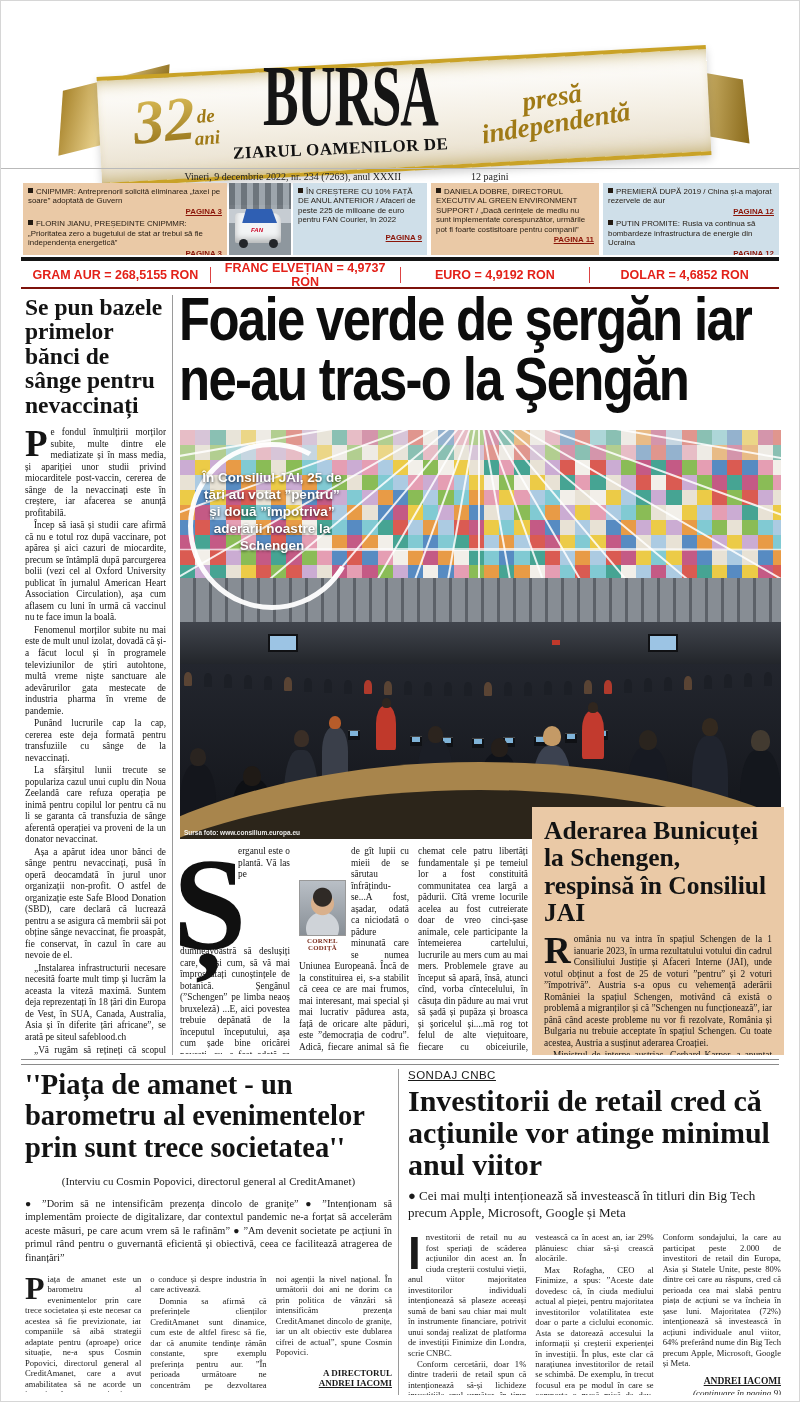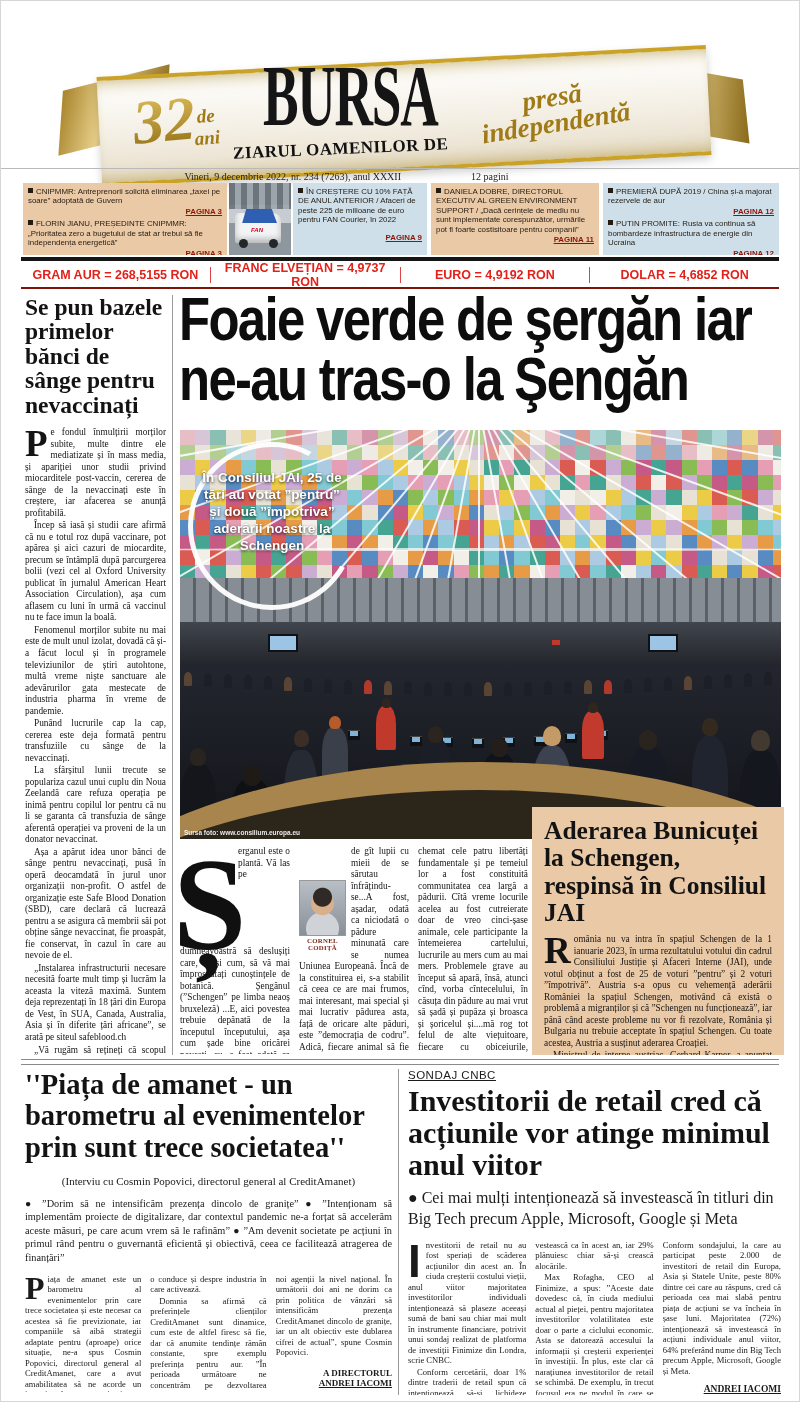--- a/index.html
+++ b/index.html
@@ -131,21 +131,21 @@
   .cols3{display:flex;gap:9px;}
   .cols3 .c{flex:1;overflow:hidden;}
   .bt-sm{font-size:8.6px;line-height:1.22;text-align:justify;margin:0 0 1px 0;}
   .byline2{font-weight:700;text-align:right;font-size:9px;margin-top:10px;}
   .byline2 u{display:block;}
   .vrule-bot{position:absolute;left:397px;top:1068px;width:1px;height:326px;background:#9a9a9a;}
 
   .cnbc{position:absolute;left:407px;top:1068px;width:373px;height:326px;overflow:hidden;}
   .kicker{font:400 11.5px "Liberation Sans",sans-serif;text-decoration:underline;letter-spacing:.5px;margin:0 0 4px 0;}
   .cn-title{font-size:30px;line-height:1.06;margin:0 0 8px 0;color:#131313;}
-  .cn-bullet{font-size:16px;line-height:1.3;margin:0 0 10px 0;}
+  .cn-bullet{font-size:13px;line-height:1.3;margin:0 0 10px 0;}
   .dc-i{float:left;font:700 46px/0.82 "Liberation Sans",sans-serif;padding:3px 5px 0 0;}
 </style>
 </head>
 <body>
 
 <div class="page">
 
   <div class="abs" style="left:0;top:0;width:798px;height:182px;">
     <div class="ribbon-tail tail-l"></div>
     <div class="ribbon-tail tail-r"></div>

